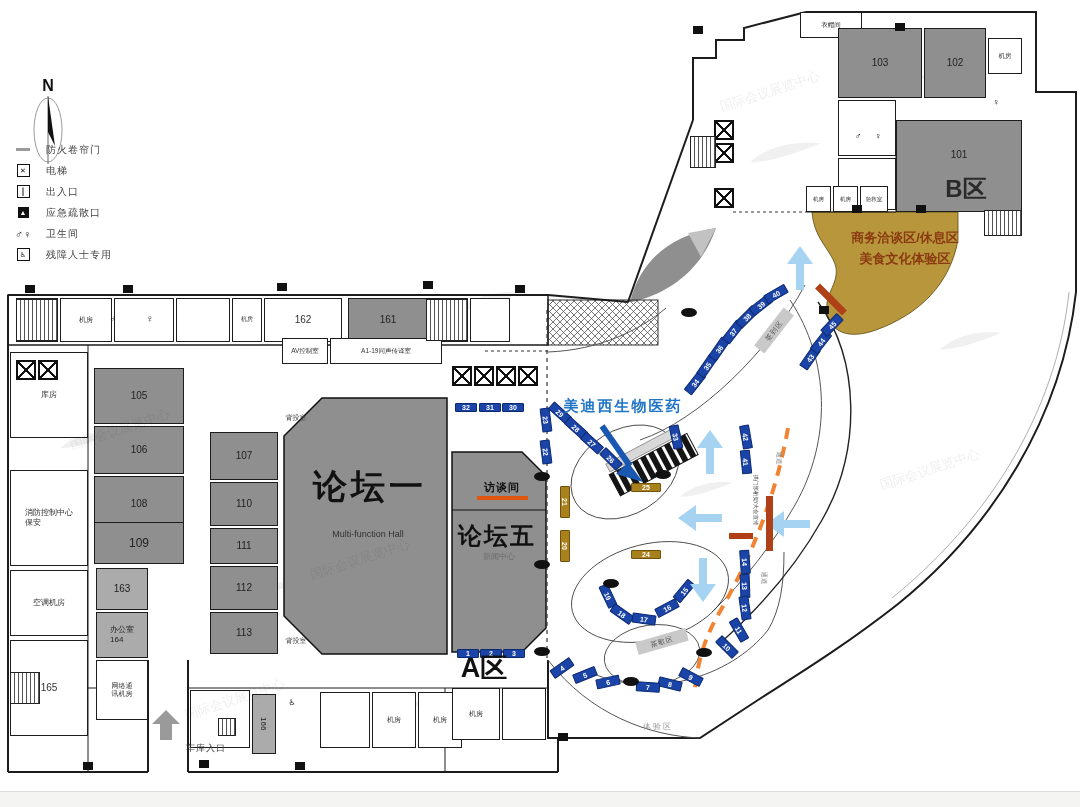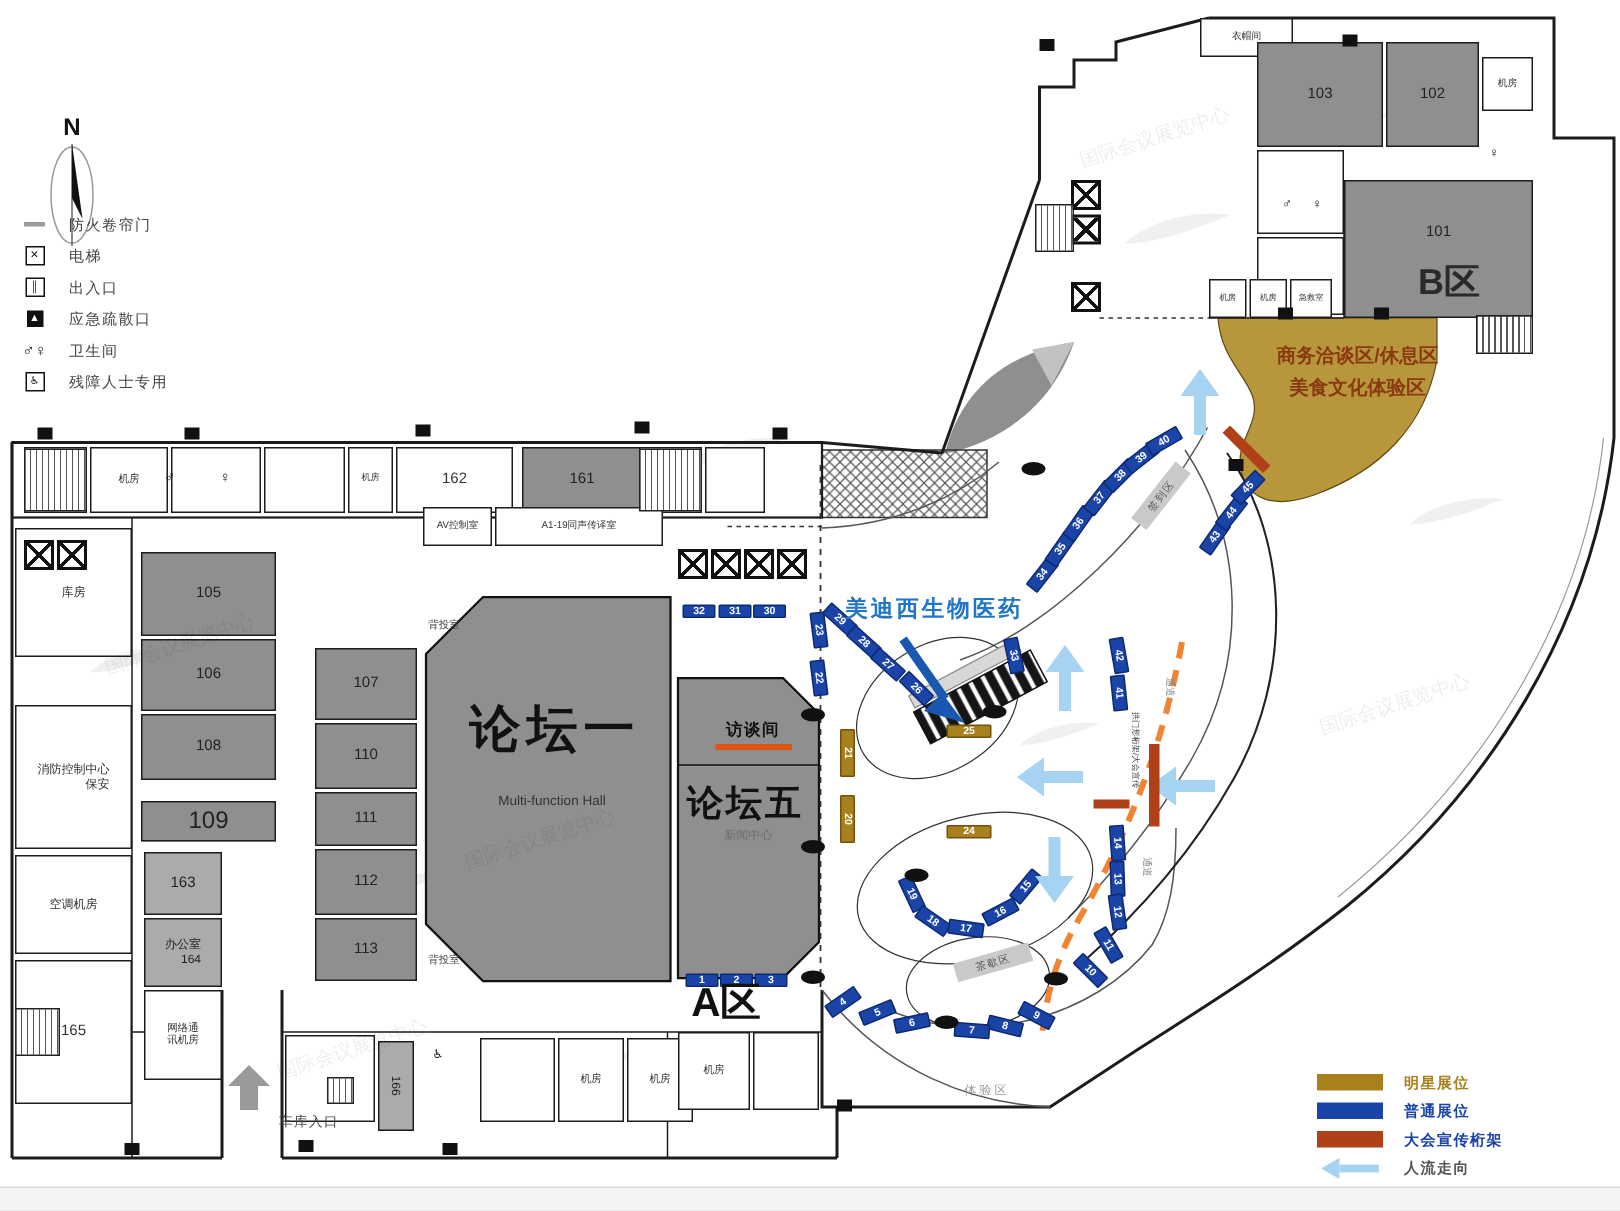--- a/index.html
+++ b/index.html
@@ -1,21 +1,21 @@
 <!DOCTYPE html>
 <html><head>
 <meta charset="utf-8">
 <style>
   html,body{margin:0;padding:0;background:#e9e9e9;}
   #stage{position:relative;width:1080px;height:807px;background:#fff;overflow:hidden;
          font-family:"Liberation Sans","DejaVu Sans",sans-serif;outline:1px solid #ccc;margin:0 auto;}
   #plan-svg{position:absolute;left:0;top:0;width:1080px;height:807px;}
   .txt{position:absolute;white-space:pre;line-height:1.15;transform-origin:center;color:#333;}
   .room{position:absolute;border:1px solid #1d1d1d;box-sizing:border-box;display:flex;align-items:center;
-        justify-content:center;text-align:right;color:#333;background:#fff;white-space:pre-line;line-height:1.2;}
+        justify-content:center;text-align:left;color:#333;background:#fff;white-space:pre-line;line-height:1.2;}
   .room.g{background:#8f8f8f;color:#222;}
   .room.lg{background:#ababab;color:#222;}
   .booth{position:absolute;display:flex;align-items:center;justify-content:center;color:#fff;
          font-weight:bold;font-size:7px;border-radius:1px;box-sizing:border-box;}
   .booth.b{background:#1a44a8;border:1px solid #0c2a70;}
   .booth.t{background:#a8801c;border:1px solid #6e520e;}
   .pillar{position:absolute;background:#111;border-radius:50%;}
   .exitSq{position:absolute;background:#111;}
   .elev{position:absolute;border:2px solid #111;box-sizing:border-box;background:
         linear-gradient(45deg,transparent 44%,#111 44% 56%,transparent 56%),
@@ -198,22 +198,22 @@
       <div class="room g" style="left: 348px; top: 298px; width: 80px; height: 44px; font-size: 10px;"><span>161</span></div>
       <div class="room" style="left: 426px; top: 298px; width: 42px; height: 44px; font-size: 7px;"><span></span></div>
       <div class="room" style="left: 470px; top: 298px; width: 40px; height: 44px; font-size: 7px;"><span></span></div>
       <div class="room" style="left: 10px; top: 352px; width: 78px; height: 86px; font-size: 8px;"><span>库房</span></div>
       <div class="room" style="left: 10px; top: 470px; width: 78px; height: 96px; font-size: 8px;"><span>消防控制中心
 保安</span></div>
       <div class="room" style="left: 10px; top: 570px; width: 78px; height: 66px; font-size: 8px;"><span>空调机房</span></div>
       <div class="room" style="left: 10px; top: 640px; width: 78px; height: 96px; font-size: 10px;"><span>165</span></div>
       <div class="room g" style="left: 94px; top: 368px; width: 90px; height: 56px; font-size: 10px;"><span>105</span></div>
       <div class="room g" style="left: 94px; top: 426px; width: 90px; height: 48px; font-size: 10px;"><span>106</span></div>
-      <div class="room g" style="left: 94px; top: 476px; width: 90px; height: 44px; font-size: 10px;"><span>108</span></div>
-      <div class="room g" style="left: 94px; top: 534px; width: 90px; height: 27px; font-size: 16px;"><span>109</span></div>
+      <div class="room g" style="left: 94px; top: 476px; width: 90px; height: 56px; font-size: 10px;"><span>108</span></div>
+      <div class="room g" style="left: 94px; top: 522px; width: 90px; height: 42px; font-size: 12px;"><span>109</span></div>
       <div class="room lg" style="left: 96px; top: 568px; width: 52px; height: 42px; font-size: 10px;"><span>163</span></div>
       <div class="room lg" style="left: 96px; top: 612px; width: 52px; height: 46px; font-size: 8px;"><span>办公室
 164</span></div>
       <div class="room" style="left: 96px; top: 660px; width: 52px; height: 60px; font-size: 7px;"><span>网络通
 讯机房</span></div>
       <div class="room g" style="left: 210px; top: 432px; width: 68px; height: 48px; font-size: 10px;"><span>107</span></div>
       <div class="room g" style="left: 210px; top: 482px; width: 68px; height: 44px; font-size: 10px;"><span>110</span></div>
       <div class="room g" style="left: 210px; top: 528px; width: 68px; height: 36px; font-size: 10px;"><span>111</span></div>
       <div class="room g" style="left: 210px; top: 566px; width: 68px; height: 44px; font-size: 10px;"><span>112</span></div>
       <div class="room g" style="left: 210px; top: 612px; width: 68px; height: 42px; font-size: 10px;"><span>113</span></div>
@@ -377,36 +377,15 @@
       <div class="truss" style="left: 729px; top: 533px; width: 24px; height: 6px; transform: rotate(0deg);"></div>
     </div>
 
 
   <div id="interview-bar"></div>
 
   <svg id="garage-arrow" viewBox="0 0 32 32">
     <polygon points="16,0 30,14 22,14 22,30 10,30 10,14 2,14" fill="#9a9a9a"></polygon>
   </svg>
 
-  <div id="legend-bottom">
-      <div class="lb-row">
-        <div class="lb-swatch" style="background: rgb(168, 128, 28);"></div>
-        <div class="lb-label" style="color: rgb(168, 128, 28);">明星展位</div>
-      </div>
-      <div class="lb-row">
-        <div class="lb-swatch" style="background: rgb(26, 68, 168);"></div>
-        <div class="lb-label" style="color: rgb(26, 68, 168);">普通展位</div>
-      </div>
-      <div class="lb-row">
-        <div class="lb-swatch" style="background: rgb(176, 64, 24);"></div>
-        <div class="lb-label" style="color: rgb(26, 68, 168);">大会宣传桁架</div>
-      </div>
-      <div class="lb-row">
-        <div class="" style="width: 44px; height: 14px; margin-right: 14px;"><svg viewBox="0 0 44 16" width="44" height="14">
-            <rect x="14" y="5" width="30" height="6" fill="#a6d3f2"></rect>
-            <polygon points="14,0 0,8 14,16" fill="#a6d3f2"></polygon>
-          </svg></div>
-        <div class="lb-label" style="color: rgb(85, 85, 85);">人流走向</div>
-      </div>
-    </div>
 
   <div id="bottom-band"></div>
 </div>
 
 </body></html>

